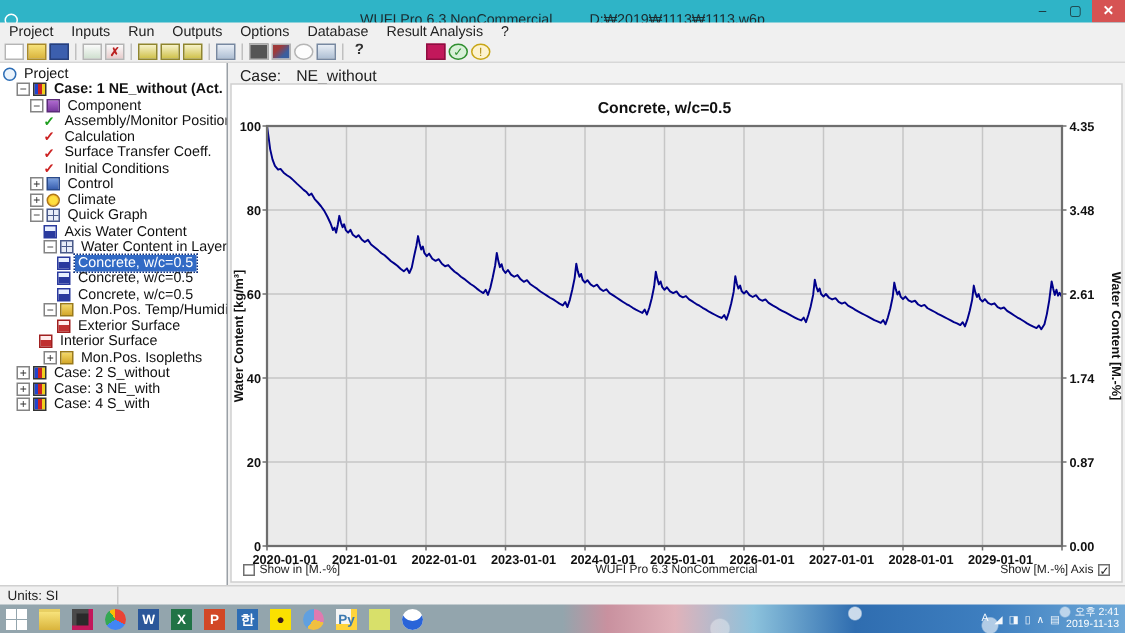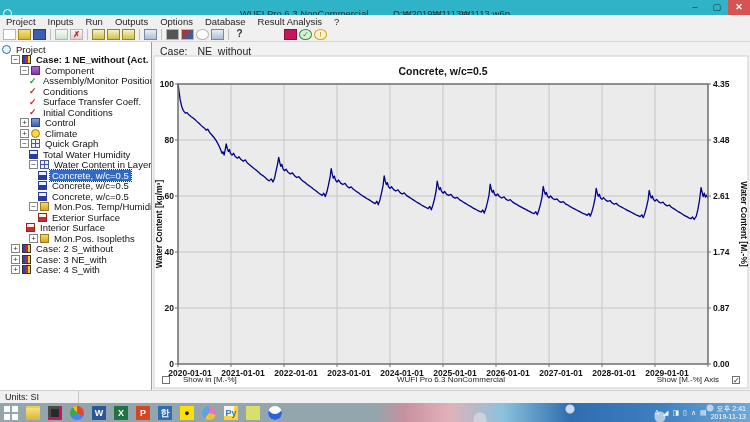--- a/index.html
+++ b/index.html
@@ -82,21 +82,21 @@
   .tree-row .lbl.sel { background:#316ac5; color:#fff; outline:1px dotted #10307a; }
   .tree-row .lbl.bold { font-weight:bold; }
 
   
   .content { position:relative; flex:1; background:#f2f2f2; }
   .case-header { position:absolute; left:8px; top:3px; font-size:10.5px; color:#222; }
   .case-header b { font-weight:normal; margin-left:10px; }
   #chart-svg { position:absolute; left:0; top:0; }
   .chart-footer { position:absolute; left:0; bottom:3px; width:100%; height:12px;
     font-size:8px; color:#222; }
-  .cfi { position:absolute; display:flex; align-items:center; gap:13px; }
+  .cfi { position:absolute; display:flex; align-items:center; gap:3px; }
   .checkbox { width:8px; height:8px; border:1px solid #707070; background:#fff;
     font-size:8px; line-height:7px; text-align:center; color:#222; }
   .cfi.left { left:10px; } .cfi.center { left:0; right:0; justify-content:center; }
   .cfi.right { right:10px; }
 
   
   .statusbar { position:absolute; left:0; top:390px; width:750px; height:13px;
     background:#f0f0f0; border-top:1px solid #d0d0d0; display:flex;
     font-size:9px; color:#222; align-items:center; }
   .sb-cell { padding:1px 5px; height:100%; display:flex; align-items:center; }
@@ -214,21 +214,21 @@
           <span class="exp" data-name="collapse-icon">−</span>
           <span class="ic component" data-name="component-icon"></span>
           <span class="lbl" data-name="tree-item-label">Component</span>
         </div>
         <div class="tree-row" data-name="tree-item-assembly-monitor-positions" style="padding-left: 29px;">
           <span class="chk green" data-name="green-check-icon">✓</span>
           <span class="lbl" data-name="tree-item-label">Assembly/Monitor Positions</span>
         </div>
         <div class="tree-row" data-name="tree-item-orientation" style="padding-left: 29px;">
           <span class="chk red" data-name="red-check-icon">✓</span>
-          <span class="lbl" data-name="tree-item-label">Conditions</span>
+          <span class="lbl" data-name="tree-item-label">Calculation</span>
         </div>
         <div class="tree-row" data-name="tree-item-surface-transfer-coeff" style="padding-left: 29px;">
           <span class="chk red" data-name="red-check-icon">✓</span>
           <span class="lbl" data-name="tree-item-label">Surface Transfer Coeff.</span>
         </div>
         <div class="tree-row" data-name="tree-item-initial-conditions" style="padding-left: 29px;">
           <span class="chk red" data-name="red-check-icon">✓</span>
           <span class="lbl" data-name="tree-item-label">Initial Conditions</span>
         </div>
         <div class="tree-row" data-name="tree-item-control" style="padding-left: 20px;">
@@ -241,21 +241,21 @@
           <span class="ic climate" data-name="climate-icon"></span>
           <span class="lbl" data-name="tree-item-label">Climate</span>
         </div>
         <div class="tree-row" data-name="tree-item-quick-graph" style="padding-left: 20px;">
           <span class="exp" data-name="collapse-icon">−</span>
           <span class="ic quickgraph" data-name="quickgraph-icon"></span>
           <span class="lbl" data-name="tree-item-label">Quick Graph</span>
         </div>
         <div class="tree-row" data-name="tree-item-total-water-content" style="padding-left: 29px;">
           <span class="ic chart-blue" data-name="chart-blue-icon"></span>
-          <span class="lbl" data-name="tree-item-label">Total Water Humidity</span>
+          <span class="lbl" data-name="tree-item-label">Axis Water Content</span>
         </div>
         <div class="tree-row" data-name="tree-item-water-content-in-layer" style="padding-left: 29px;">
           <span class="exp" data-name="collapse-icon">−</span>
           <span class="ic table" data-name="table-icon"></span>
           <span class="lbl" data-name="tree-item-label">Water Content in Layer</span>
         </div>
         <div class="tree-row" data-name="tree-item-concrete-w-c-0-5" style="padding-left: 38px;">
           <span class="ic chart-blue" data-name="chart-blue-icon"></span>
           <span class="lbl sel" data-name="tree-item-label">Concrete, w/c=0.5</span>
         </div>

